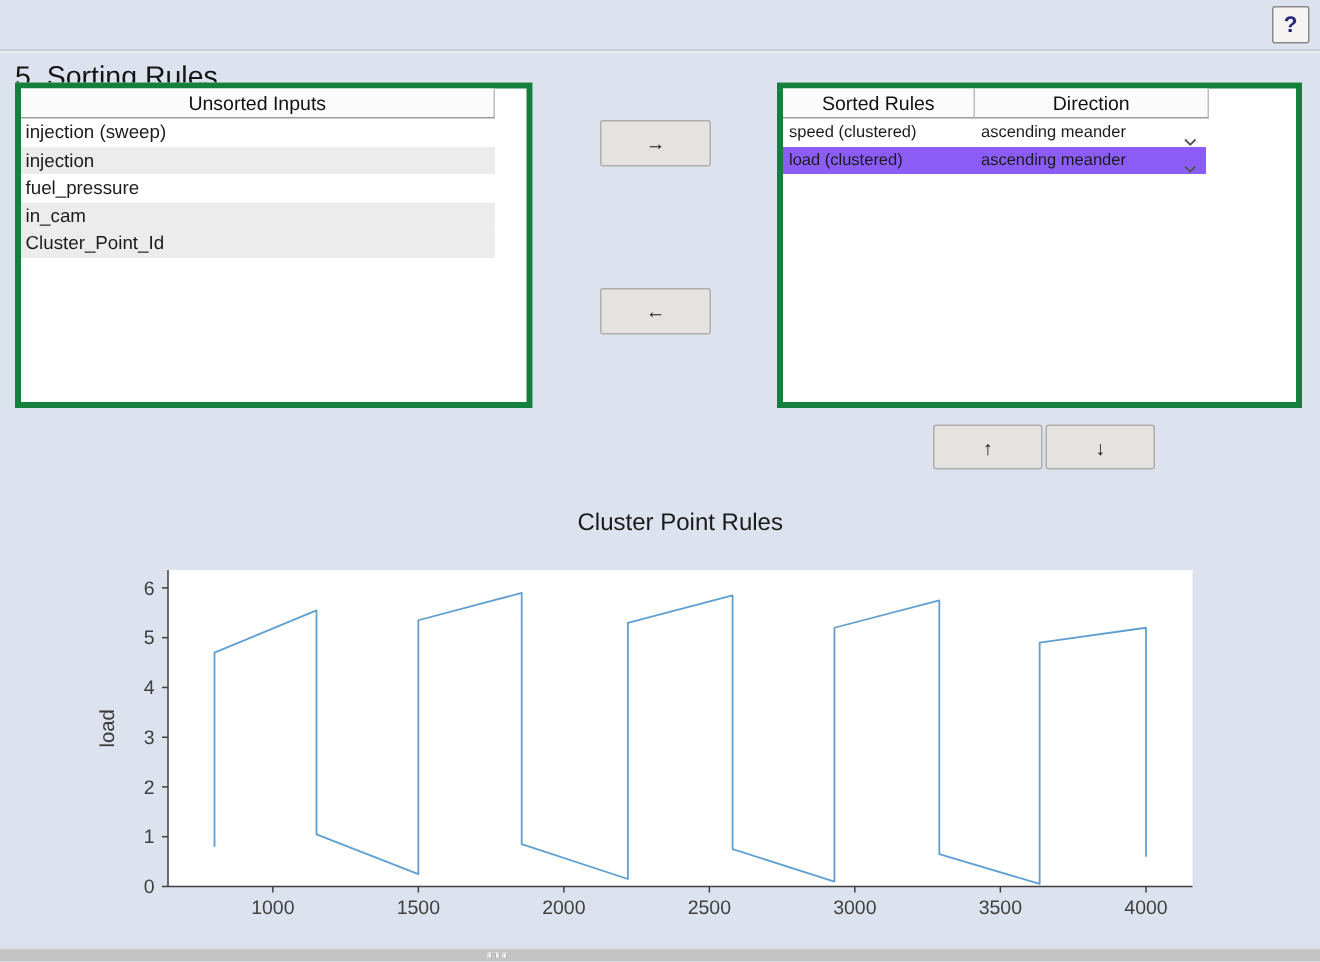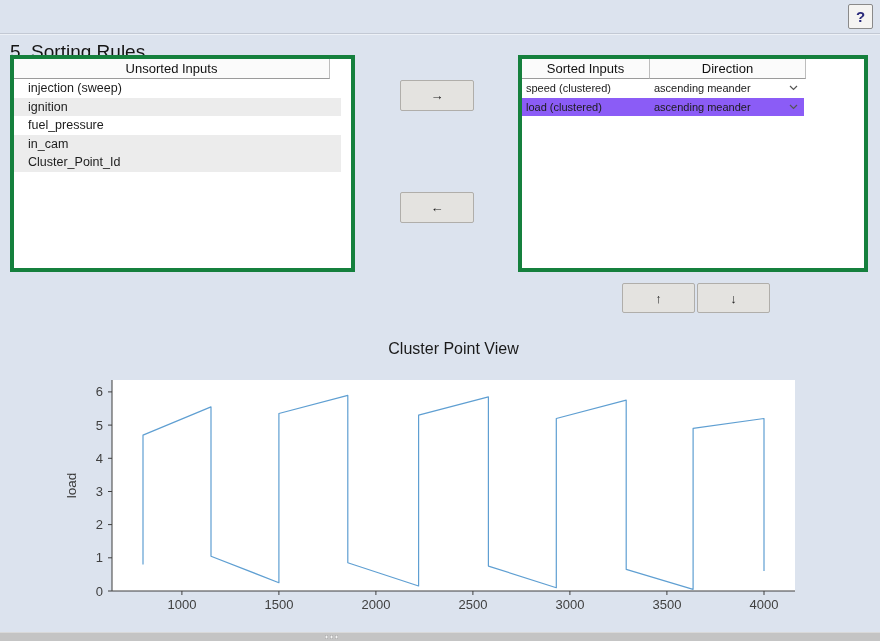--- a/index.html
+++ b/index.html
@@ -35,27 +35,27 @@
   .th{
     height:20px;line-height:20px;text-align:center;font-size:13px;color:#111;
     background:#fbfbfb;border-bottom:1px solid #9b9b9b;border-right:1px solid #bdbdbd;
     box-sizing:border-box;overflow:hidden;
   }
   .panel.left .th{width:316px;}
   .th.col-input{width:128px;}
   .th.col-dir{width:156px;}
   .lrow{
     height:18.5px;line-height:18.5px;font-size:12.5px;color:#1c1c1c;
-    padding-left:14px;width:313px;background:#ffffff;overflow:hidden;white-space:nowrap;
+    padding-left:3px;width:313px;background:#ffffff;overflow:hidden;white-space:nowrap;
   }
   .lrow.alt{background:#ececec;}
   .srow{display:flex;height:18.5px;line-height:18.5px;font-size:11px;color:#1c1c1c;}
   .srow .cell-input{width:124px;padding-left:4px;overflow:hidden;white-space:nowrap;}
   .srow .cell-dir{
-    width:150px;padding-left:4px;display:flex;align-items:center;
+    width:150px;padding-left:4px;display:flex;align-items:flex-end;
     justify-content:space-between;overflow:hidden;white-space:nowrap;cursor:pointer;
   }
   .srow .cell-dir .chev{margin-right:6px;display:inline-flex;}
   .srow.alt .cell-input,.srow.alt .cell-dir{background:#8b5cf6;}
   
   .btn{
     position:absolute;background:#e4e3e0;border:1px solid #b0aeaa;border-radius:2px;
     display:flex;align-items:center;justify-content:center;
     font-size:13px;color:#1a1a1a;cursor:pointer;box-sizing:border-box;
   }
@@ -84,33 +84,33 @@
   <div class="hdr-title">5. Sorting Rules</div>
 </div>
 <div class="help-btn">?</div>
 
 <div class="panel left">
   <div class="thead">
     <div class="th">Unsorted Inputs</div>
   </div>
   <div id="unsorted-list">
       <div class="lrow">injection (sweep)</div>
-      <div class="lrow alt">ignition</div>
+      <div class="lrow alt">injection</div>
       <div class="lrow">fuel_pressure</div>
       <div class="lrow alt">in_cam</div>
       <div class="lrow alt">Cluster_Point_Id</div>
     </div>
 </div>
 
 <div class="btn" id="btn-right">→</div>
 <div class="btn" id="btn-left">←</div>
 
 <div class="panel right">
   <div class="thead">
-    <div class="th col-input">Sorted Inputs</div>
+    <div class="th col-input">Sorted Rules</div>
     <div class="th col-dir">Direction</div>
   </div>
   <div id="sorted-list">
       <div class="srow">
         <div class="cell-input">speed (clustered)</div>
         <div class="cell-dir">
           <span>ascending meander</span>
           <span class="chev">
             <svg width="9" height="6" viewBox="0 0 9 6">
               <polyline points="1,1 4.5,4.5 8,1" fill="none" stroke="#555" stroke-width="1.2"></polyline>
@@ -128,21 +128,21 @@
             </svg>
           </span>
         </div>
       </div>
     </div>
 </div>
 
 <div class="btn" id="btn-up">↑</div>
 <div class="btn" id="btn-down">↓</div>
 
-<div class="chart-title">Cluster Point View</div>
+<div class="chart-title">Cluster Point Rules</div>
 <div class="chart-wrap" id="chart"><svg width="750" height="262" xmlns="http://www.w3.org/2000/svg">
       <rect x="54" y="12" width="683" height="211" fill="#ffffff"></rect>
       <line x1="54" y1="12" x2="54" y2="223" stroke="#3f3f3f" stroke-width="1"></line>
       <line x1="54" y1="223" x2="737" y2="223" stroke="#3f3f3f" stroke-width="1"></line>
       <line x1="123.9" y1="223" x2="123.9" y2="227" stroke="#3f3f3f" stroke-width="1"></line>
       <text x="123.9" y="241" text-anchor="middle" font-size="13" fill="#404040" font-family="Liberation Sans, sans-serif">1000</text>
       <line x1="220.9" y1="223" x2="220.9" y2="227" stroke="#3f3f3f" stroke-width="1"></line>
       <text x="220.9" y="241" text-anchor="middle" font-size="13" fill="#404040" font-family="Liberation Sans, sans-serif">1500</text>
       <line x1="317.9" y1="223" x2="317.9" y2="227" stroke="#3f3f3f" stroke-width="1"></line>
       <text x="317.9" y="241" text-anchor="middle" font-size="13" fill="#404040" font-family="Liberation Sans, sans-serif">2000</text>

